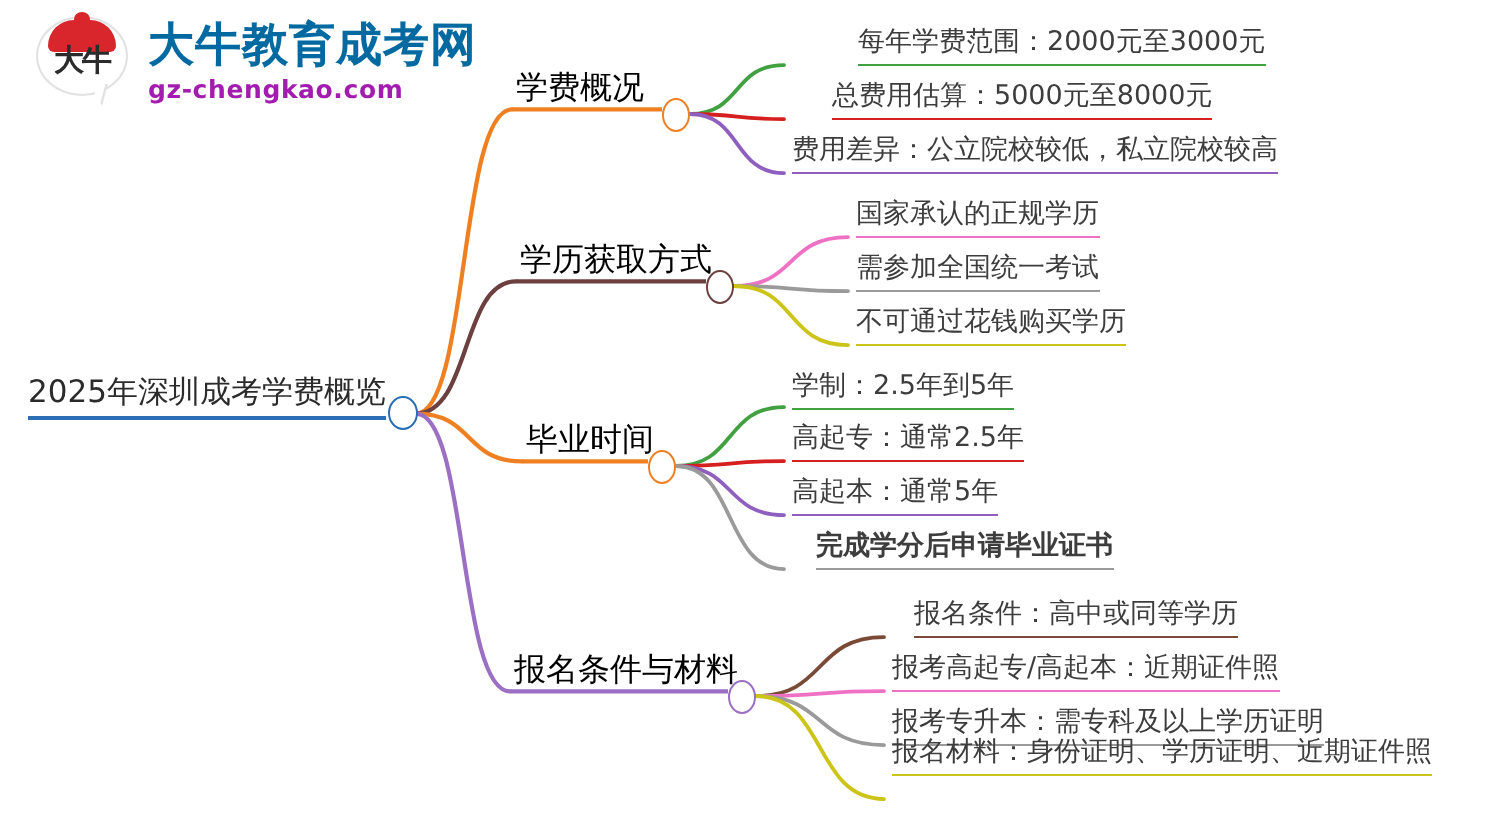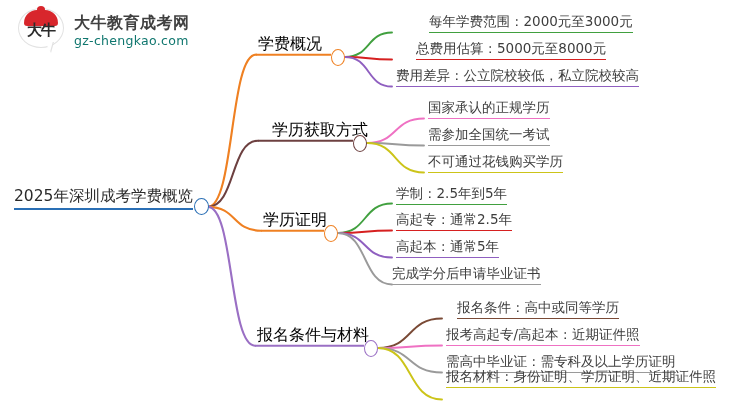--- a/index.html
+++ b/index.html
@@ -53,26 +53,26 @@
   }
   .logo-cn {
     position: absolute; left: 5px; top: 13px;
     width: 36px; text-align: center;
     font-size: 15px; font-weight: bold; color: #2c2c2c;
     letter-spacing: -1px;
     font-family: "DejaVu Sans", "Liberation Sans", sans-serif;
   }
   .logo-text { display: flex; flex-direction: column; justify-content: center; }
   .logo-title {
-    font-size: 16px; font-weight: bold; color: #404040;
+    font-size: 23px; font-weight: bold; color: #0369a1;
     letter-spacing: 0.5px; line-height: 1.15;
     font-family: "DejaVu Sans", "Liberation Sans", sans-serif;
   }
   .logo-sub {
-    font-size: 12.5px; font-weight: normal; color: #0f766e;
+    font-size: 12.5px; font-weight: bold; color: #a21caf;
     letter-spacing: 0.3px; line-height: 1.2; margin-top: 1px;
     font-family: "DejaVu Sans", "Liberation Sans", sans-serif;
   }
 
   
   .node {
     position: absolute;
     white-space: nowrap;
     font-family: "DejaVu Sans", "Liberation Sans", sans-serif;
     color: #3a3a3a;
@@ -145,32 +145,32 @@
     </div>
   </div>
 
   <div id="nodes">
       <div class="node root" style="left: 14px; top: 188px; border-bottom-color: rgb(42, 111, 181);">2025年深圳成考学费概览</div>
       <div class="node branch" style="left: 258px; top: 35px;">学费概况</div>
       <div class="nodedot" style="left: 331px; top: 48.5px; width: 14px; height: 17px; border-color: rgb(239, 128, 34);"></div>
       <div class="node leaf" style="left: 396px; top: 14px; border-bottom-color: rgb(65, 160, 63); margin-left: 33px;">每年学费范围：2000元至3000元</div>
       <div class="node leaf" style="left: 396px; top: 41px; border-bottom-color: rgb(214, 32, 32); margin-left: 20px;">总费用估算：5000元至8000元</div>
       <div class="node leaf" style="left: 396px; top: 68px; border-bottom-color: rgb(143, 95, 192);">费用差异：公立院校较低，私立院校较高</div>
-      <div class="node branch" style="left: 272px; top: 121px; text-align: right;">学历获取方式</div>
+      <div class="node branch" style="left: 260px; top: 121px; text-align: right;">学历获取方式</div>
       <div class="nodedot" style="left: 353px; top: 134.5px; width: 14px; height: 17px; border-color: rgb(109, 64, 64);"></div>
       <div class="node leaf" style="left: 428px; top: 100px; border-bottom-color: rgb(239, 113, 195);">国家承认的正规学历</div>
       <div class="node leaf" style="left: 428px; top: 127px; border-bottom-color: rgb(154, 154, 154);">需参加全国统一考试</div>
       <div class="node leaf" style="left: 428px; top: 154px; border-bottom-color: rgb(204, 196, 25);">不可通过花钱购买学历</div>
-      <div class="node branch" style="left: 263px; top: 211px;">学历证明</div>
+      <div class="node branch" style="left: 263px; top: 211px;">毕业时间</div>
       <div class="nodedot" style="left: 324px; top: 224.5px; width: 14px; height: 17px; border-color: rgb(239, 128, 34);"></div>
       <div class="node leaf" style="left: 396px; top: 186px; border-bottom-color: rgb(65, 160, 63);">学制：2.5年到5年</div>
       <div class="node leaf" style="left: 396px; top: 212px; border-bottom-color: rgb(214, 32, 32);">高起专：通常2.5年</div>
       <div class="node leaf" style="left: 396px; top: 239px; border-bottom-color: rgb(143, 95, 192);">高起本：通常5年</div>
-      <div class="node leaf" style="left: 392px; top: 266px; border-bottom-color: rgb(154, 154, 154);">完成学分后申请毕业证书</div>
+      <div class="node leaf" style="left: 408px; top: 266px; border-bottom-color: rgb(154, 154, 154); font-weight: bold;">完成学分后申请毕业证书</div>
       <div class="node branch" style="left: 257px; top: 326px;">报名条件与材料</div>
       <div class="nodedot" style="left: 364px; top: 339.5px; width: 14px; height: 17px; border-color: rgb(154, 111, 196);"></div>
       <div class="node leaf" style="left: 446px; top: 300px; border-bottom-color: rgb(122, 74, 54); margin-left: 11px;">报名条件：高中或同等学历</div>
       <div class="node leaf" style="left: 446px; top: 327px; border-bottom-color: rgb(239, 113, 195);">报考高起专/高起本：近期证件照</div>
-      <div class="node leaf" style="left: 446px; top: 354px; border-bottom-color: rgb(154, 154, 154);">需高中毕业证：需专科及以上学历证明</div>
+      <div class="node leaf" style="left: 446px; top: 354px; border-bottom-color: rgb(154, 154, 154);">报考专升本：需专科及以上学历证明</div>
       <div class="node leaf" style="left: 446px; top: 369px; border-bottom-color: rgb(204, 196, 25);">报名材料：身份证明、学历证明、近期证件照</div>
       <div class="nodedot" style="left: 194.453px; top: 198.325px; width: 15px; height: 17px; border-color: rgb(42, 111, 181);"></div>
     </div>
 </div>
 
 </body></html>

